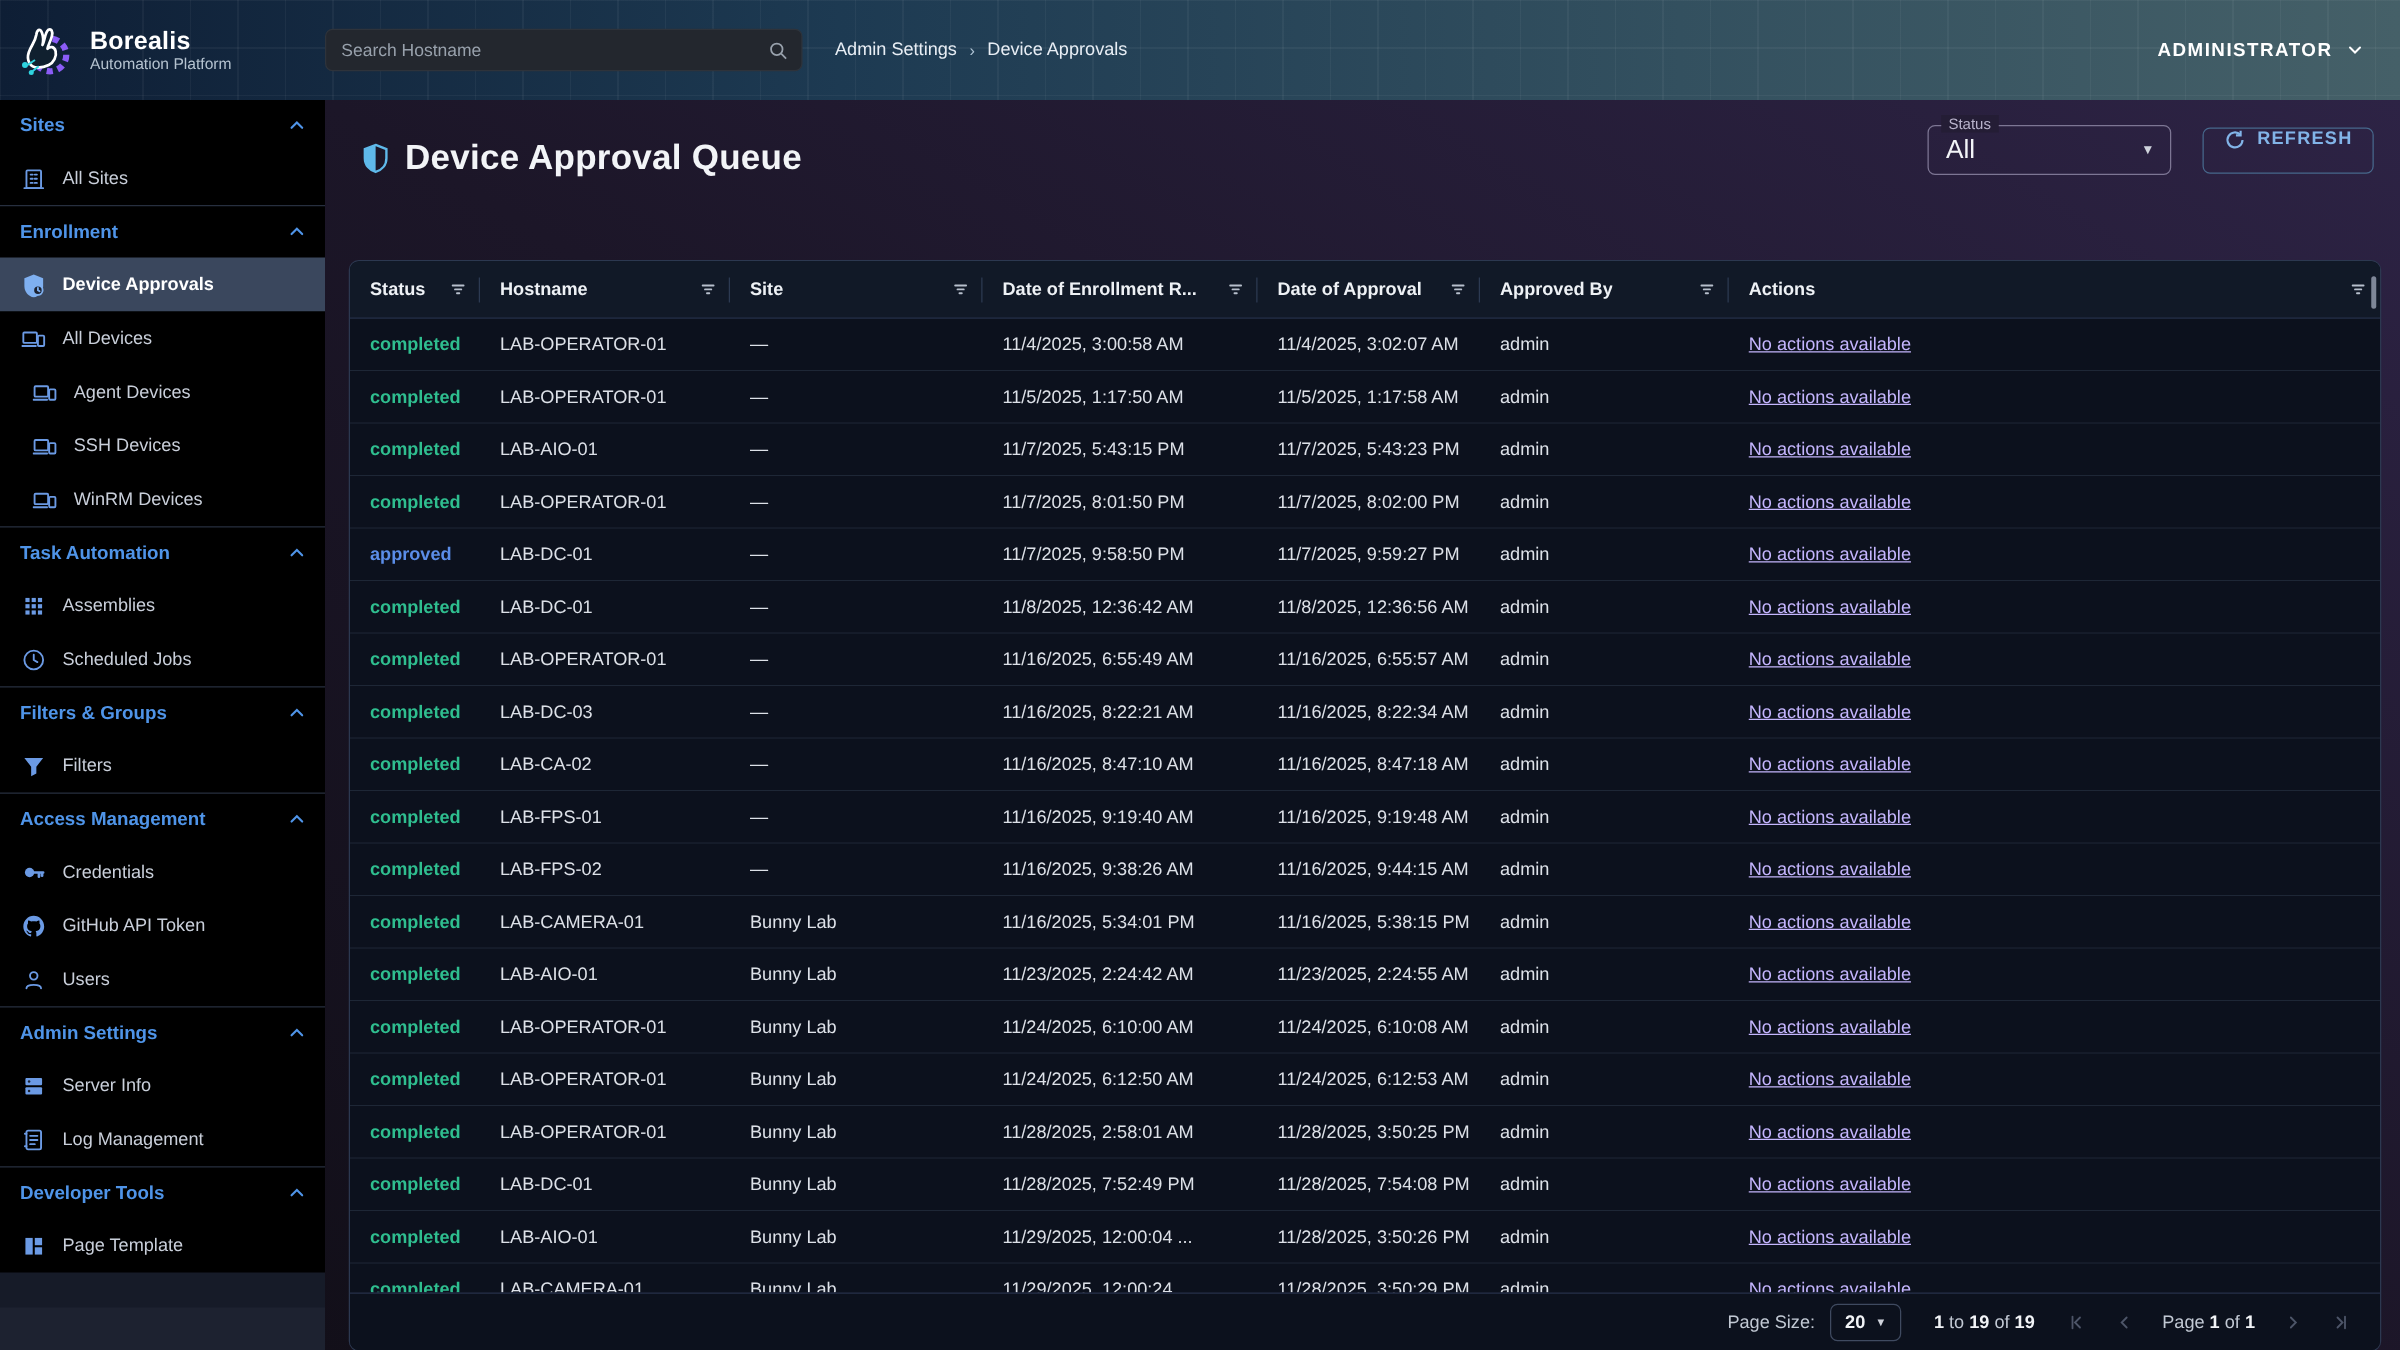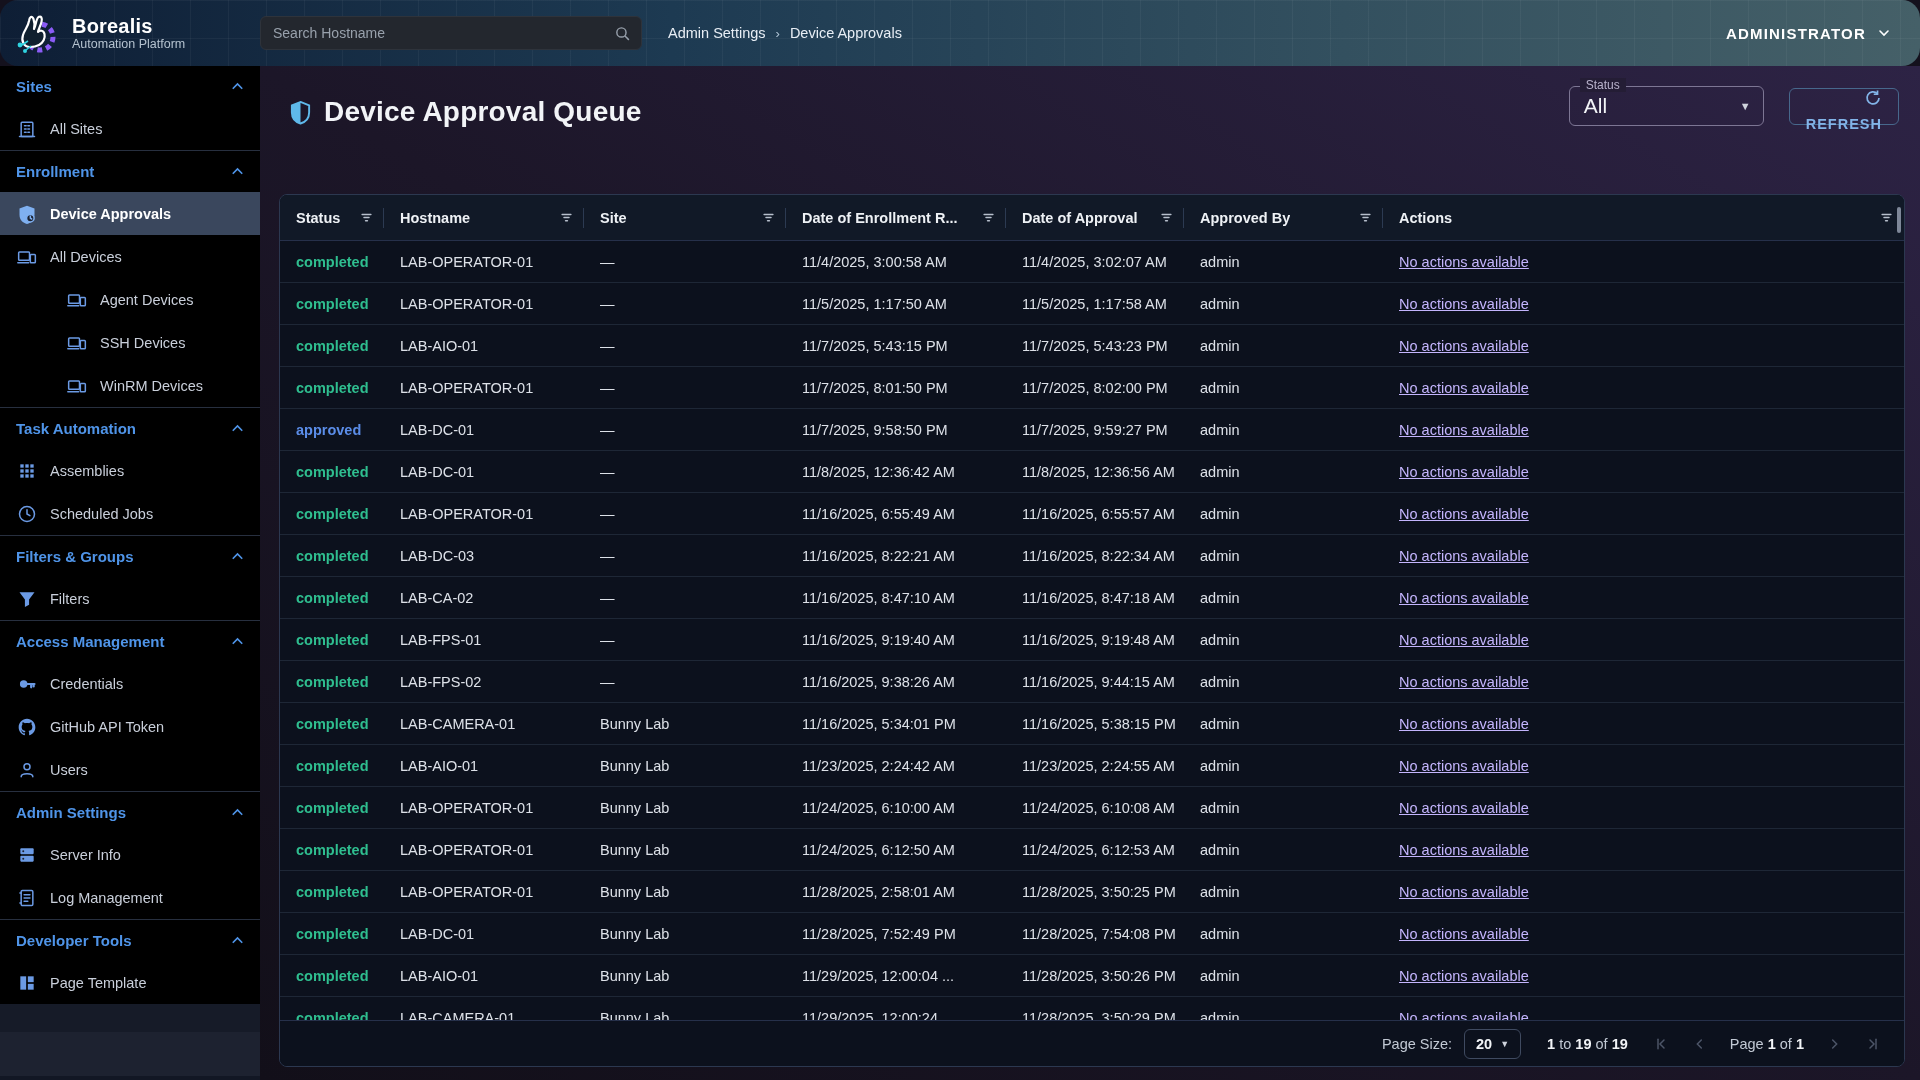--- a/index.html
+++ b/index.html
@@ -1,25 +1,24 @@
 <!DOCTYPE html>
 <html><head>
 <meta charset="utf-8">
 <style>
   * { margin:0; padding:0; box-sizing:border-box; }
   html,body { width:1920px; height:1080px; overflow:hidden; font-family:"Liberation Sans",sans-serif; background:#14111d; }
 
   
   .topbar {
-    position:relative; height:66px; display:flex; align-items:center;
+    position:relative; height:80px; display:flex; align-items:center;
     background:
       repeating-linear-gradient(to right, rgba(255,255,255,0.045) 0 1px, transparent 1px 38px),
       repeating-linear-gradient(to bottom, rgba(255,255,255,0.045) 0 1px, transparent 1px 38px),
       linear-gradient(to right, #0e1e35 0%, #1d3a52 35%, #33505f 70%, #456068 100%);
-    border-radius: 18px;
   }
   .brand { width:260px; display:flex; align-items:center; gap:10px; padding-left:10px; }
   .brand-logo { width:52px; height:52px; flex:0 0 auto; }
   .brand-name { color:#fff; font-size:20px; font-weight:700; line-height:1.1; letter-spacing:.2px; }
   .brand-tag  { color:#b4c2cf; font-size:12.5px; font-weight:400; }
   .search-box {
     width:382px; height:34px; background:#23272e; border:1px solid #2e333b; border-radius:6px;
     display:flex; align-items:center; padding:0 10px 0 12px;
   }
   .search-box input {
@@ -38,21 +37,21 @@
 
   
   .sidebar { position:relative; width:260px; flex:0 0 260px; background:#161b28; }
   .side-nav { background:#000000; }
   .side-section { border-top:1px solid #272f3f; }
   .side-section:first-child { border-top:none; }
   .section-head { height:41px; display:flex; align-items:center; padding:0 14px 0 16px; cursor:pointer; }
   .section-label { color:#4f94e8; font-size:15px; font-weight:700; }
   .section-chevron { margin-left:auto; color:#4f94e8; display:flex; }
   .side-item { height:43px; display:flex; align-items:center; gap:13px; padding-left:17px; cursor:pointer; color:#c9cfda; }
-  .side-item.indent { padding-left:67px; }
+  .side-item.indent { padding-left:26px; }
   .side-item .icon { color:#6b9ae4; display:flex; width:20px; justify-content:center; }
   .side-item .lbl { font-size:14.5px; }
   .side-item.active { background:#3a475d; }
   .side-item.active .lbl { color:#ffffff; font-weight:700; }
   .side-item.active .icon { color:#7fb0f0; }
   .sidebar-footer { position:absolute; left:0; bottom:0; width:260px; height:48px;
                     background:#1d2230; border-bottom:4px solid #121724; }
 
   
   .main {
@@ -68,22 +67,22 @@
 
   .controls { position:absolute; top:20px; right:23px; display:flex; align-items:center; gap:25px; }
   .status-select { position:relative; width:195px; height:40px; border:1px solid #7d7694; border-radius:6px;
                    display:flex; align-items:center; padding:0 12px 0 14px; cursor:pointer; }
   .status-select .floating-label { position:absolute; top:-9px; left:10px; font-size:12px; color:#b9b3cc;
                    background:#241d35; padding:0 6px; }
   .status-select .value { color:#f2f4f7; font-size:21px; }
   .status-select .caret { margin-left:auto; color:#cfd3dc; font-size:11px; }
   .refresh-btn { height:37px; border:1px solid #47688c; border-radius:6px; background:transparent;
                  color:#82b4e8; font-size:14.5px; font-weight:600; letter-spacing:1px;
-                 display:flex; align-items:flex-end; gap:9px; padding:0 16px; cursor:pointer;
-                 font-family:"Liberation Sans",sans-serif;flex-direction:column; }
+                 display:flex; align-items:flex-start; gap:9px; padding:0 16px; cursor:pointer;
+                 font-family:"Liberation Sans",sans-serif; }
   .refresh-btn .ricon { display:flex; }
 
   
   .table-panel { position:relative; height:873px; border:1px solid #2c3850; border-radius:8px;
                  background:#0c111d; display:flex; flex-direction:column; overflow:hidden; }
   .thead { height:46px; flex:0 0 46px; background:#111927; display:flex; align-items:stretch;
            border-bottom:1px solid #26304a; }
   .th { display:flex; align-items:center; padding:0 10px 0 16px; position:relative; }
   .th .th-label { color:#eef1f5; font-size:14.5px; font-weight:700; white-space:nowrap;
                   overflow:hidden; text-overflow:ellipsis; }

